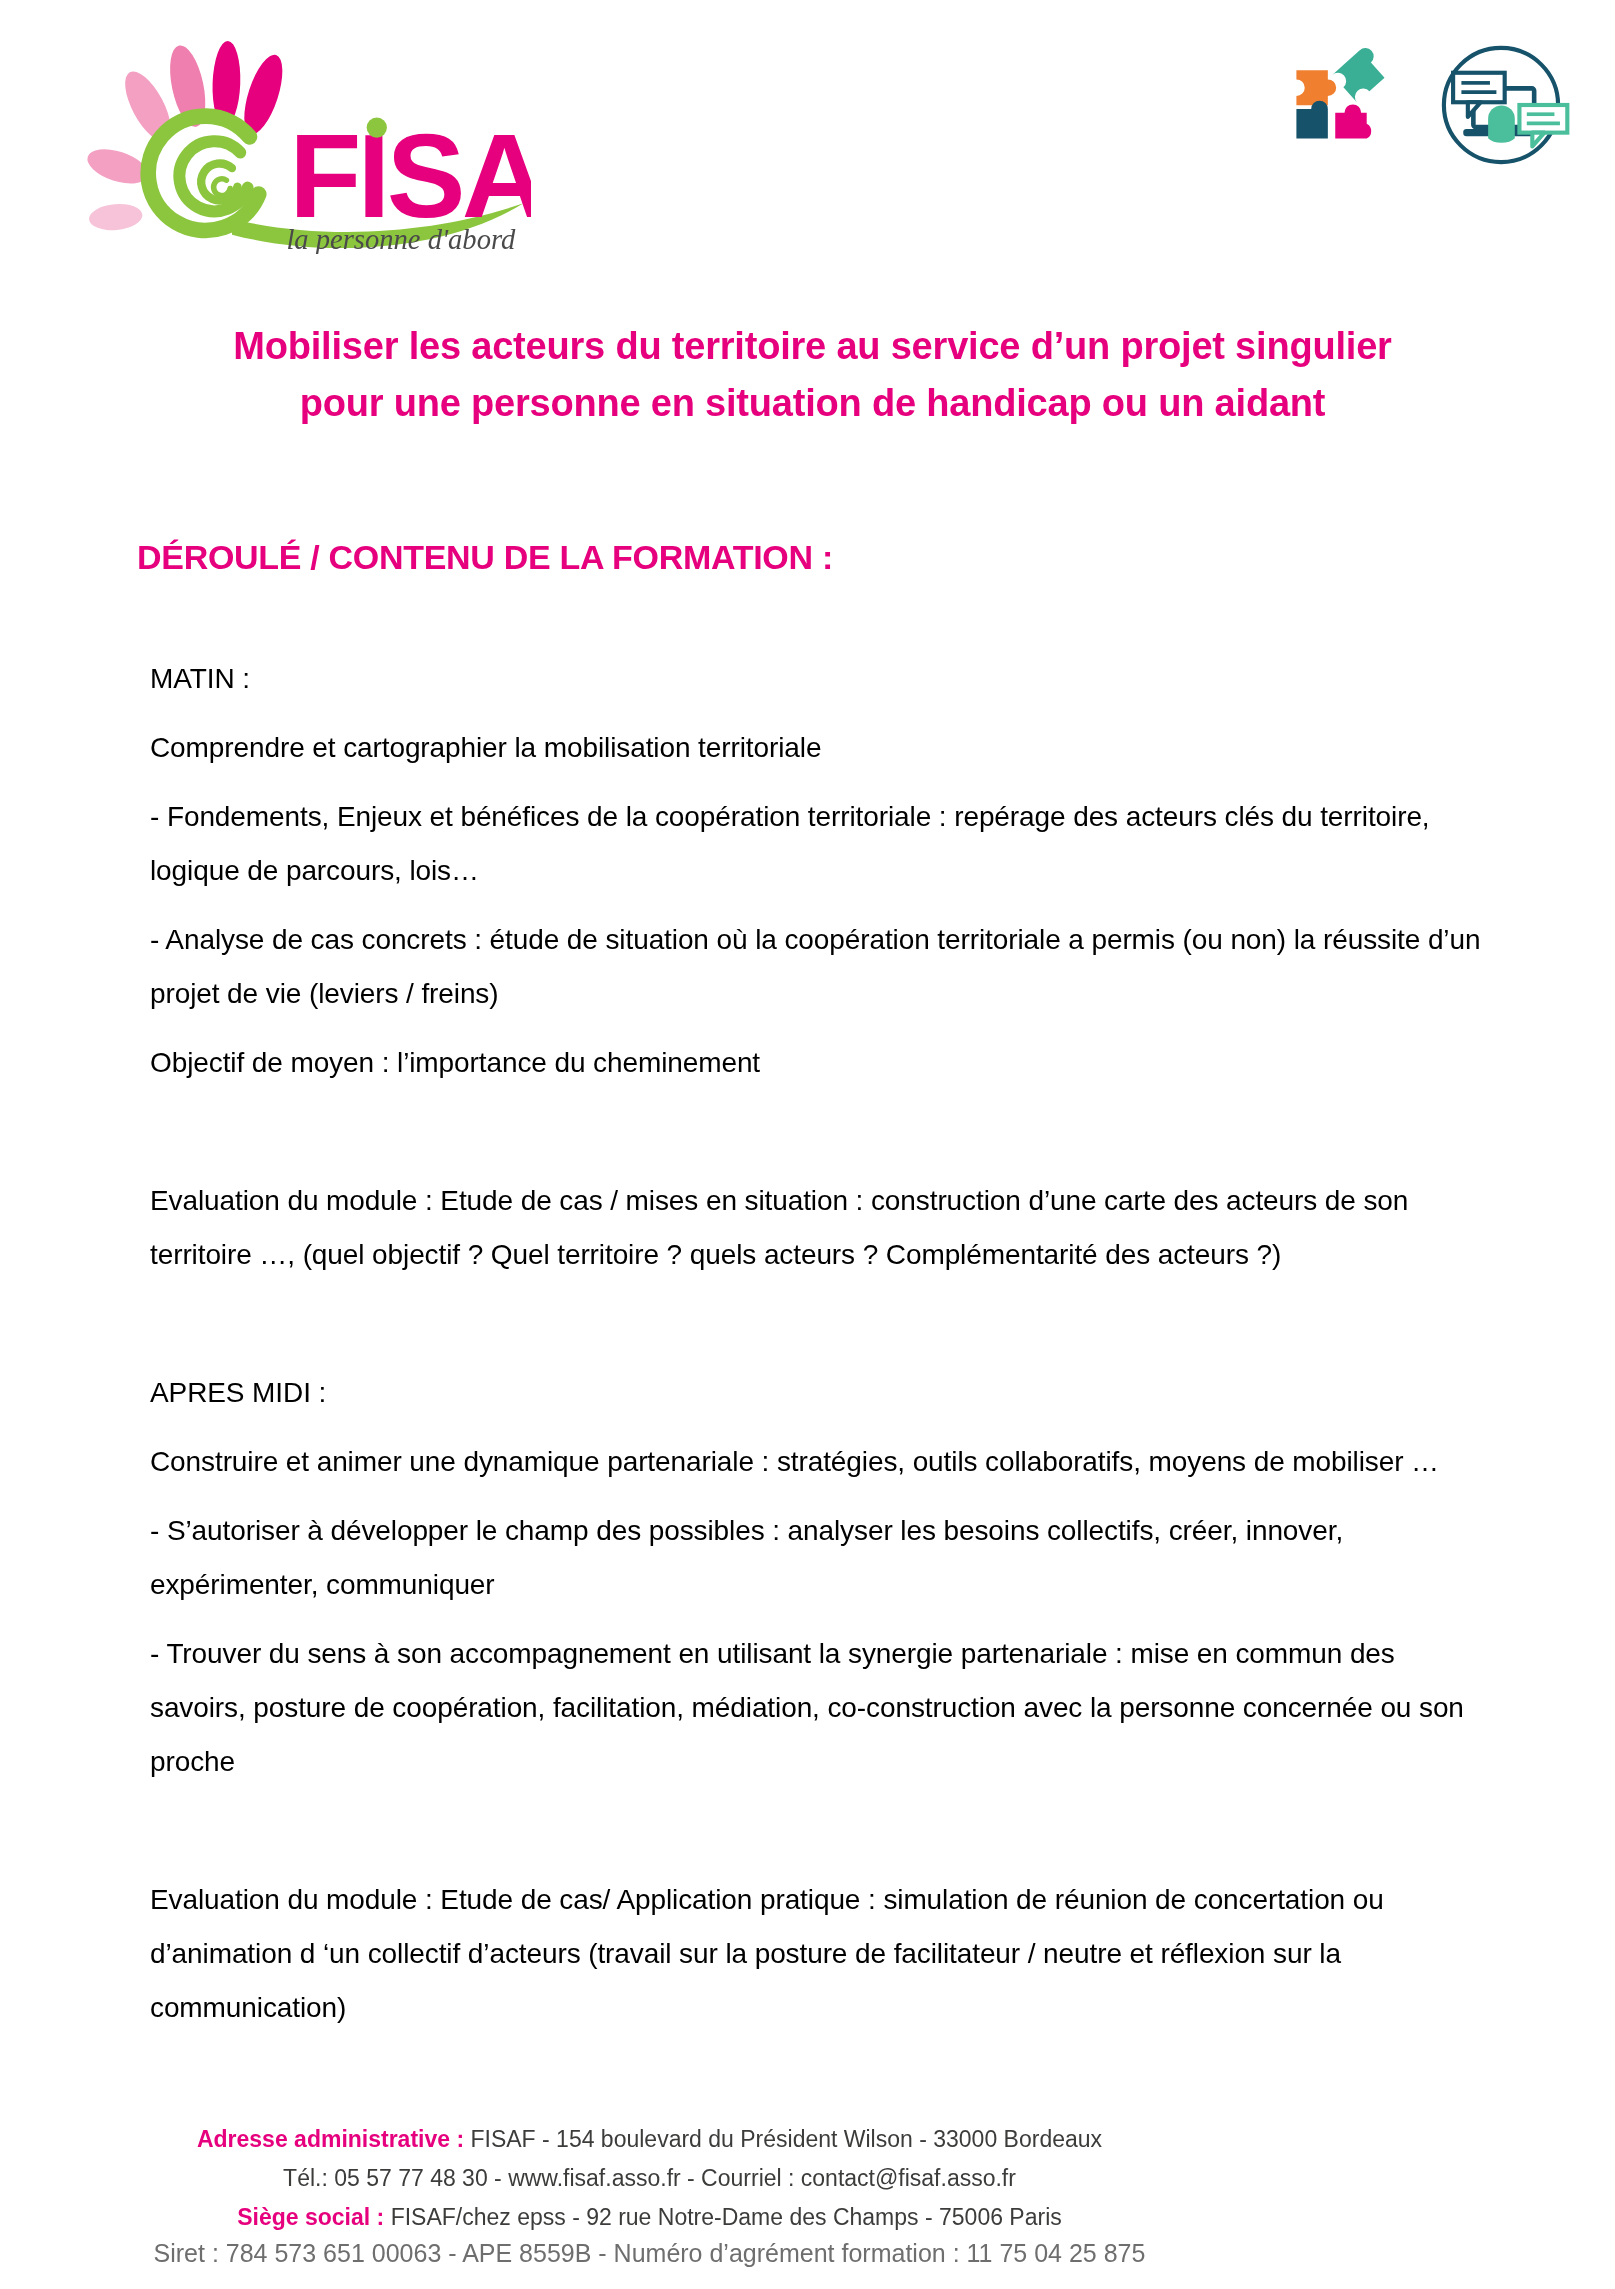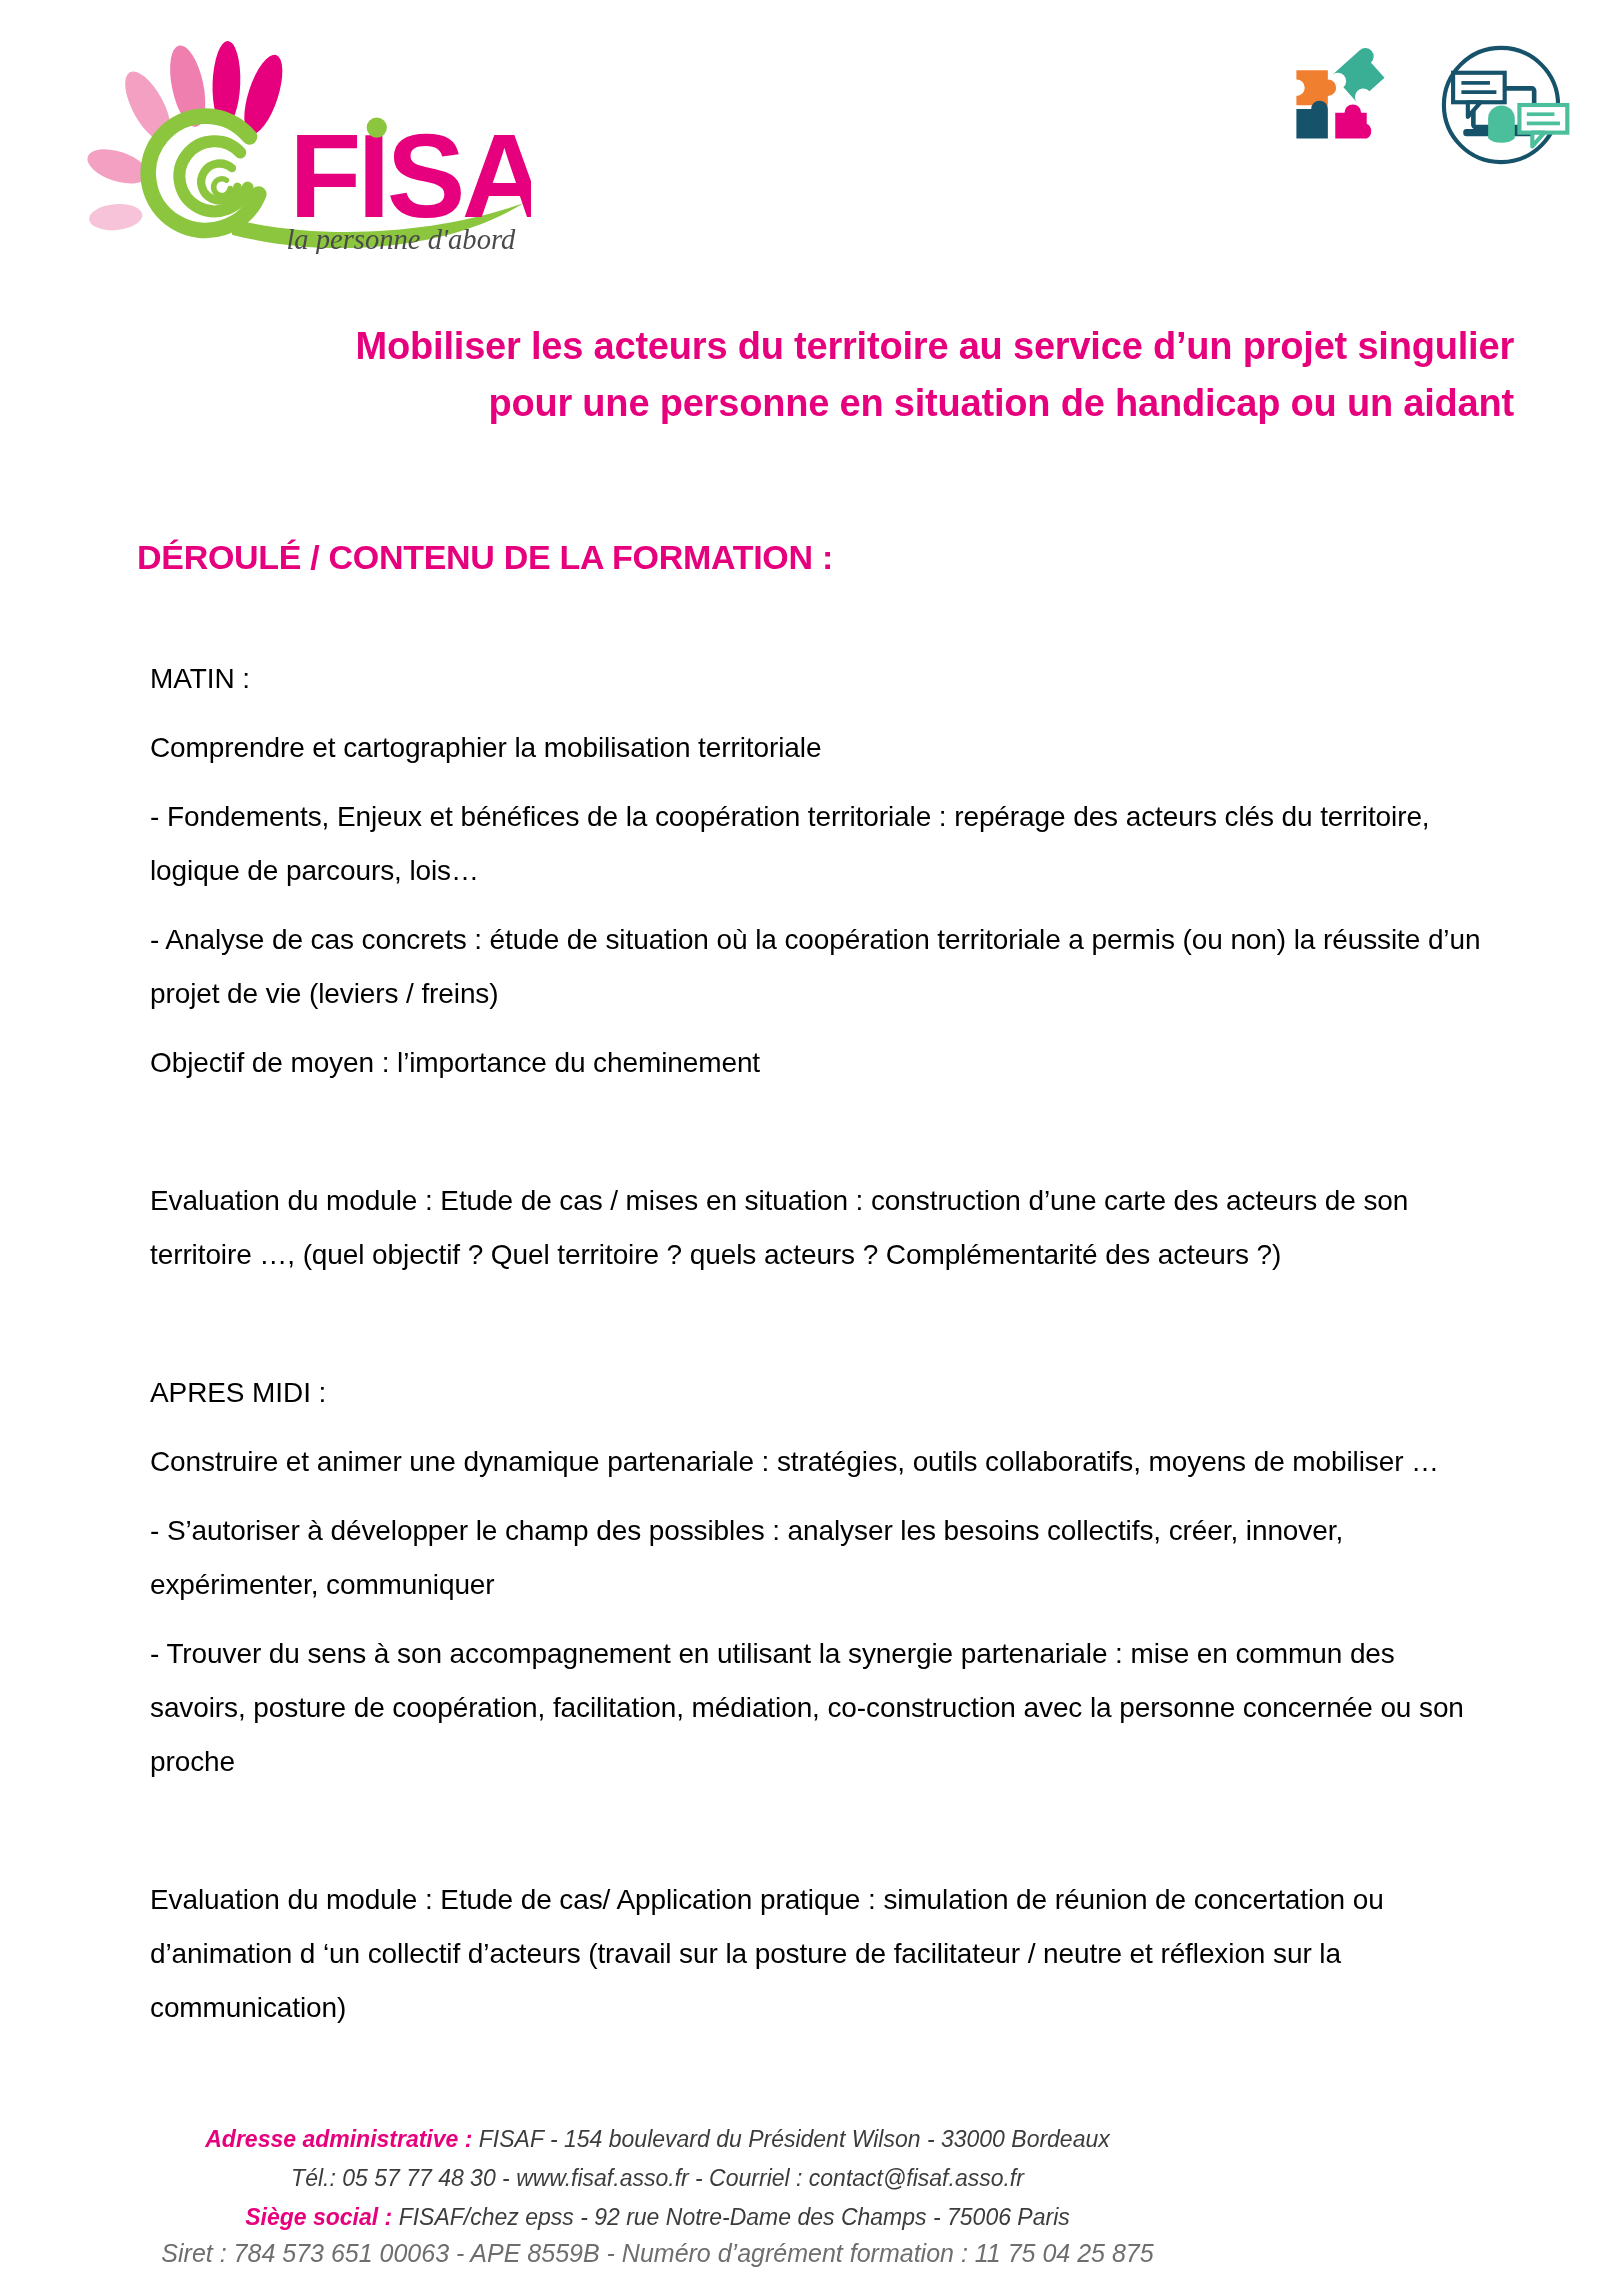--- a/index.html
+++ b/index.html
@@ -42,21 +42,21 @@
     align-items: flex-start;
     gap: 31px;
   }
 
   
   .title-wrap {
     position: absolute;
     top: 318px;
     left: 111px;
     width: 1403px;
-    text-align: right;
+    text-align: center;
   }
   .doc-title-line {
     color: #E6007E;
     font-weight: bold;
     font-size: 38px;
     line-height: 57px;
     font-family: "Liberation Sans", sans-serif;
     letter-spacing: -0.2px;
   }
 
@@ -85,24 +85,23 @@
     letter-spacing: -0.1px;
     margin: 15px;
   }
   .para + .para { margin-top: 0; }
   .spacer { height: 54px; }
 
   
   .footer {
     position: absolute;
     bottom: 20px;
-    left: 12px;
+    left: 4px;
     width: 1291px;
     text-align: center;
-    font-style: italic;
   }
   .footer-line {
     font-size: 23px;
     line-height: 39px;
     color: #3C3C3B;
     font-family: "Liberation Sans", sans-serif;
   }
   .footer-line.small {
     font-size: 25px;
     line-height: 33px;

